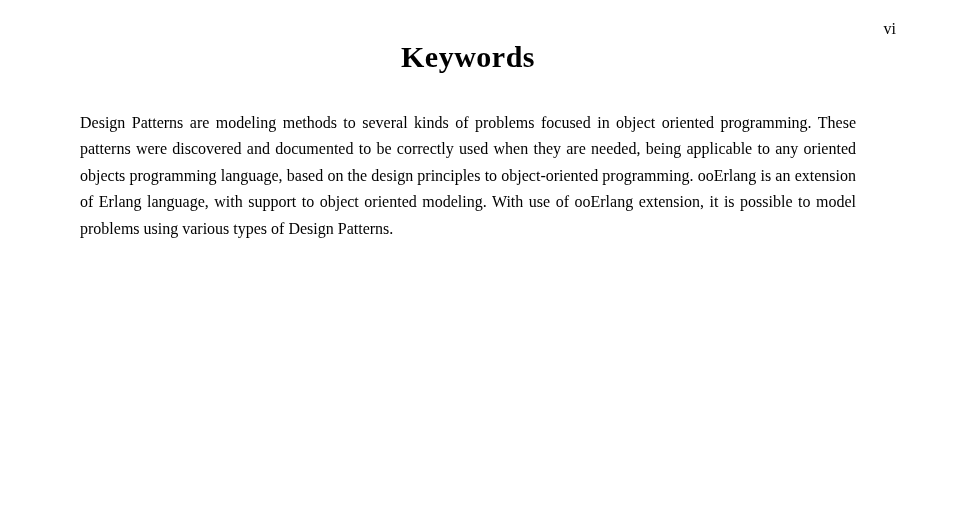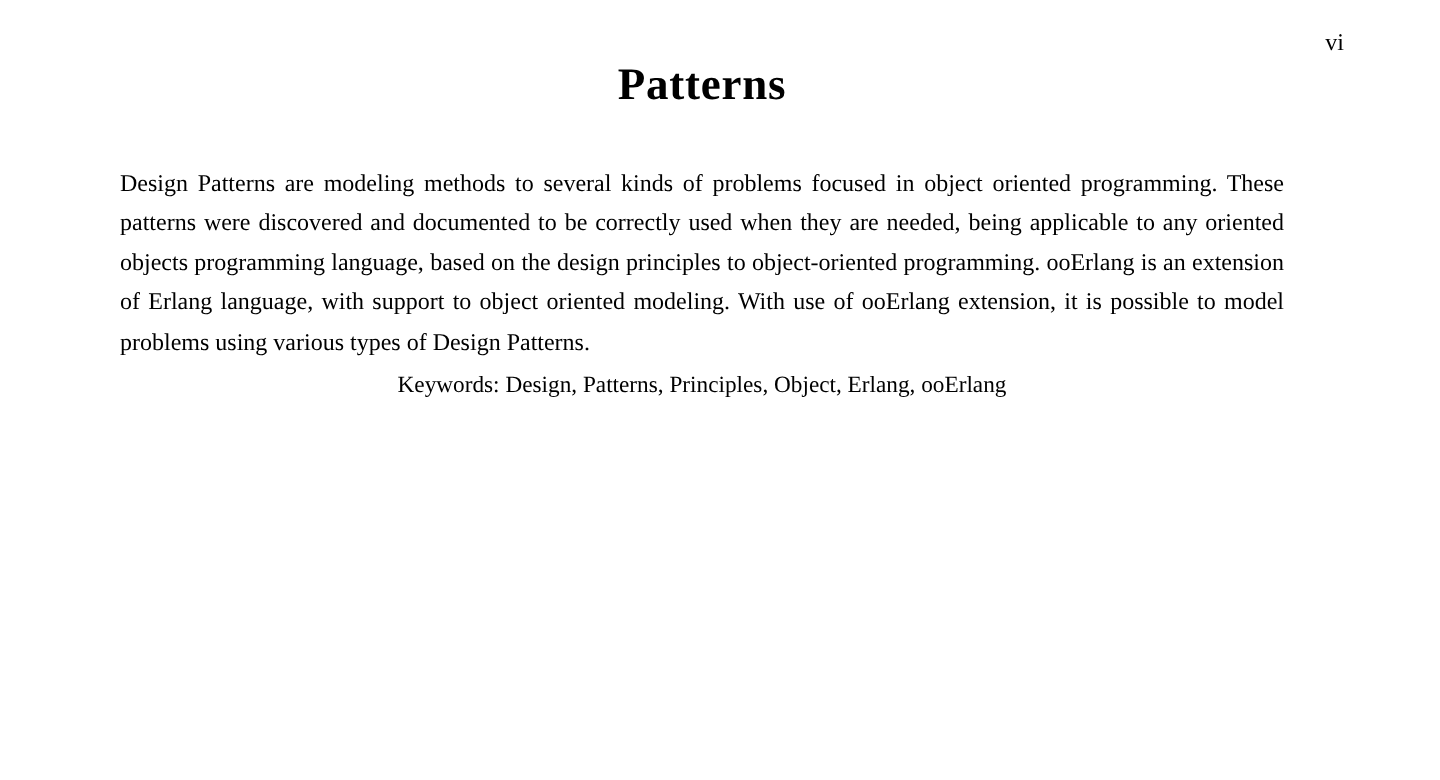--- a/index.html
+++ b/index.html
@@ -61,20 +61,19 @@
     }
   </style>
 </head>
 <body>
 
 <div class="page">
 
   <div class="page-number">vi</div>
 
   <div class="title-section">
-    <h1 class="title">Patterns</h1>
+    <h1 class="title">Keywords</h1>
   </div>
 
   <p class="body-text">Design Patterns are modeling methods to several kinds of problems focused in object oriented programming. These patterns were discovered and documented to be correctly used when they are needed, being applicable to any oriented objects programming language, based on the design principles to object-oriented programming. ooErlang is an extension of Erlang language, with support to object oriented modeling. With use of ooErlang extension, it is possible to model problems using various types of Design Patterns.</p>
 
-  <p class="keywords">Keywords: Design, Patterns, Principles, Object, Erlang, ooErlang</p>
 
 </div>
 
 </body></html>

